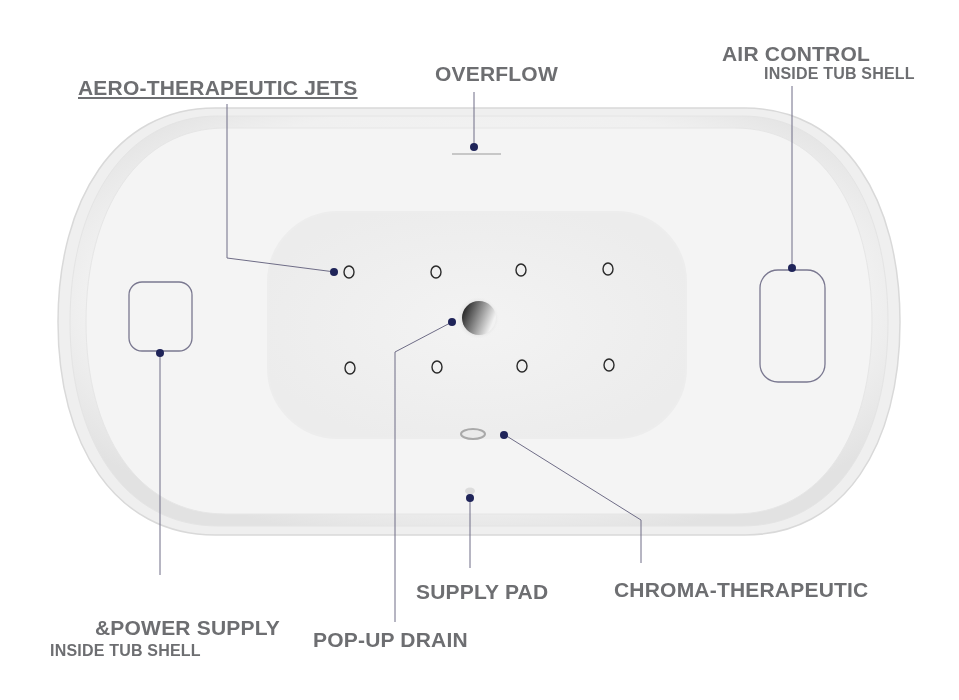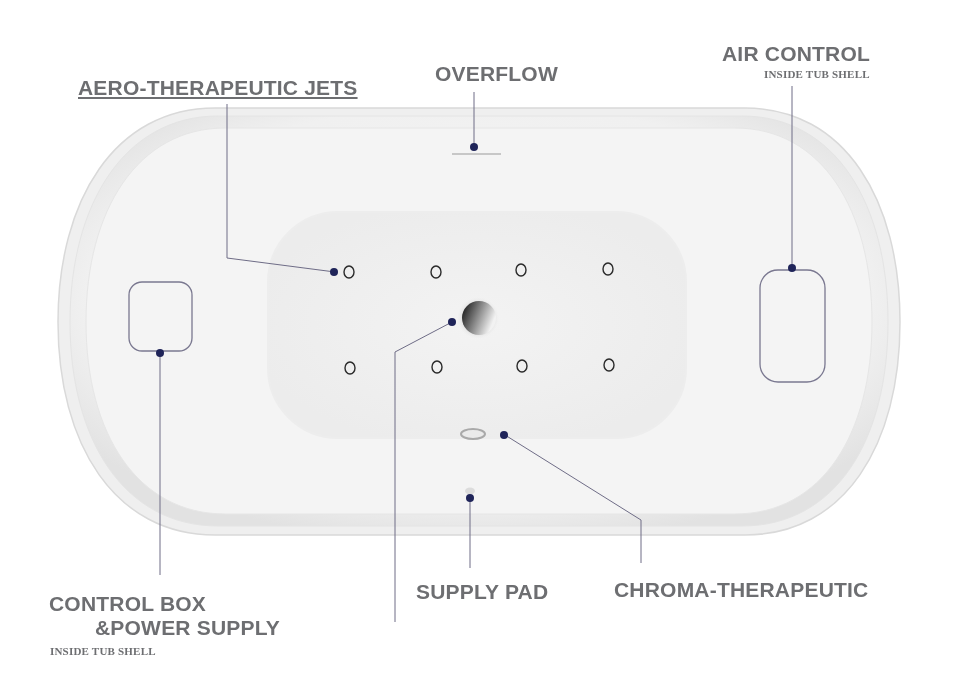--- a/index.html
+++ b/index.html
@@ -4,21 +4,21 @@
 <style>
   html, body { margin:0; padding:0; background:#ffffff; }
   body { width:959px; height:700px; position:relative; overflow:hidden;
          font-family:"Liberation Sans", sans-serif; }
   .stage { position:absolute; left:0; top:0; width:959px; height:700px; }
   svg.art { position:absolute; left:0; top:0; }
   .label { position:absolute; color:#6d6e71; font-weight:bold;
            font-family:"Liberation Sans", sans-serif; white-space:nowrap;
            letter-spacing:0.2px; }
   .big { font-size:21px; line-height:24px; }
-  .small { font-size:11px; line-height:12px;font-family:Liberation Serif, serif; }
+  .small { font-size:16px; line-height:12px; }
 </style>
 </head>
 <body>
 
 <div class="stage">
 
   <svg class="art" width="959" height="700" viewBox="0 0 959 700">
     <defs>
       <radialGradient id="rimGrad" cx="50%" cy="45%" r="60%">
         <stop offset="0%" stop-color="#f7f7f7"></stop>
@@ -102,22 +102,22 @@
     </g>
   </svg>
 
   <div class="label big" style="left:78px; top:76px;text-decoration:underline;">AERO-THERAPEUTIC JETS</div>
 
   <div class="label big" style="left:416px; top:62px;margin-left:19px;">OVERFLOW</div>
 
   <div class="label big" style="left:722px; top:42px;">AIR CONTROL</div>
   <div class="label small" style="left:764px; top:68px;">INSIDE TUB SHELL</div>
 
-  <div class="label big" style="left:49px; top:592px;">CONTROL BOX</div>
   <div class="label big" style="left:49px; top:616px;margin-left:46px;">&amp;POWER SUPPLY</div>
   <div class="label small" style="left:50px; top:645px;">INSIDE TUB SHELL</div>
 
+  <div class="label big" style="left:313px; top:628px;">POP-UP DRAIN</div>
 
   <div class="label big" style="left:416px; top:580px;">SUPPLY PAD</div>
 
   <div class="label big" style="left:614px; top:578px;">CHROMA-THERAPEUTIC</div>
 
 </div>
 
 </body></html>

